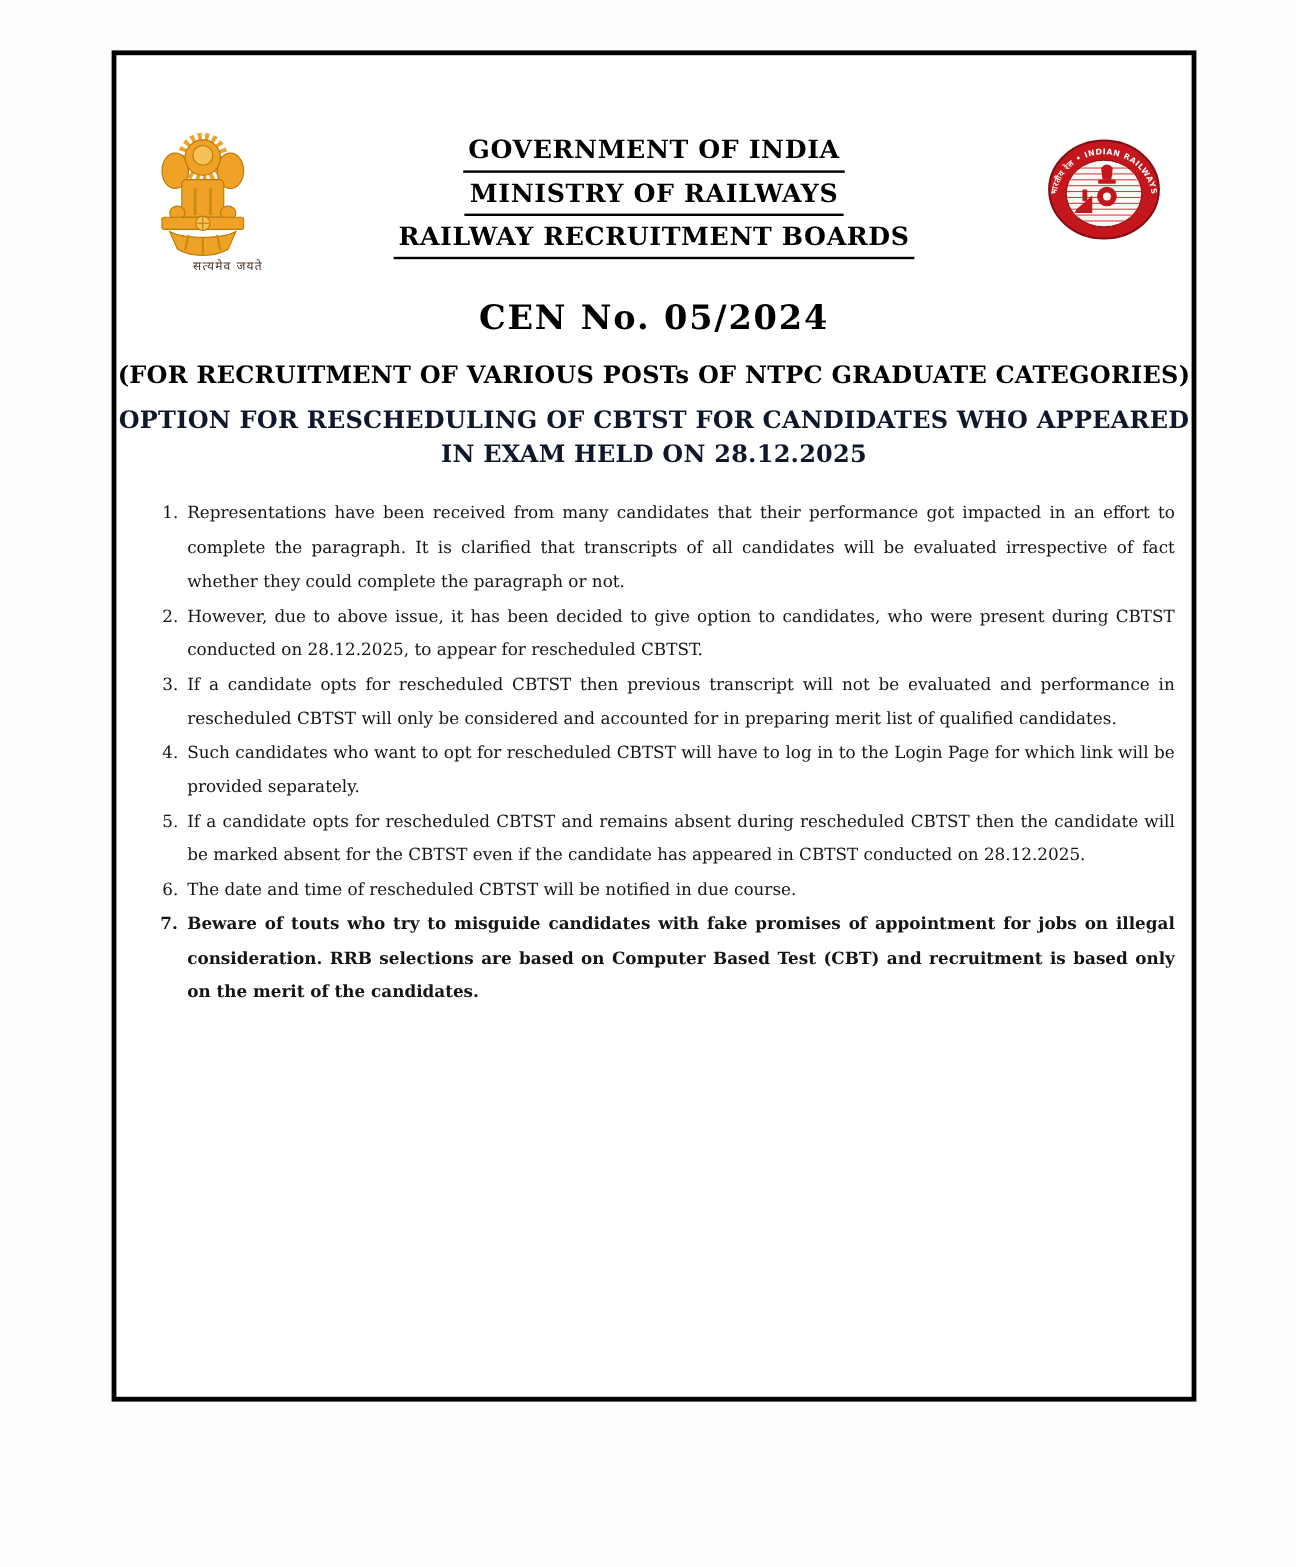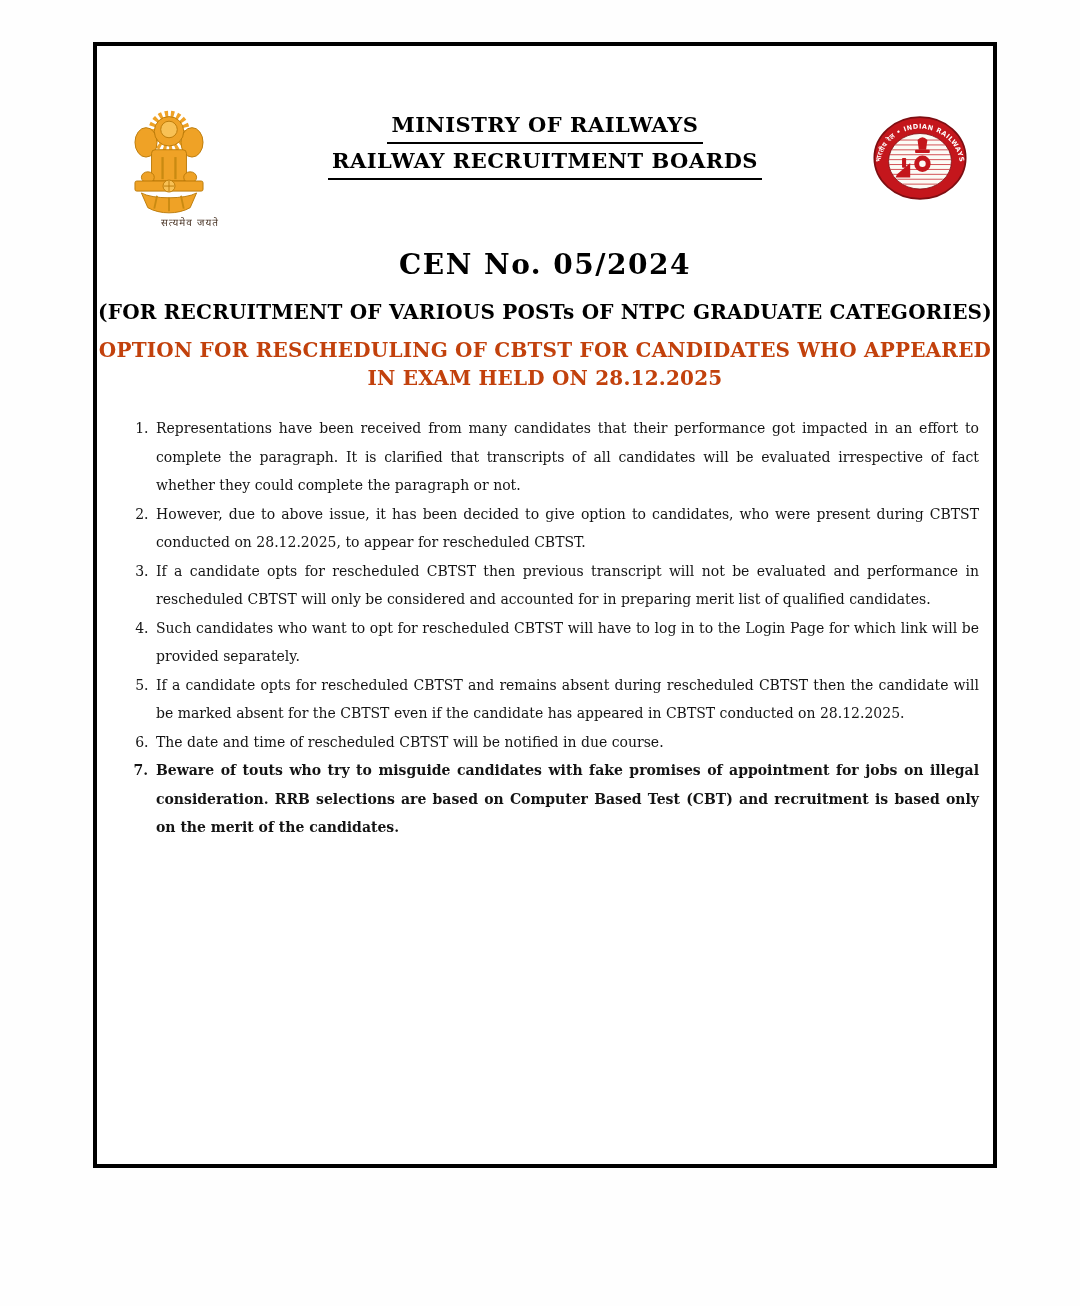--- a/index.html
+++ b/index.html
@@ -42,21 +42,21 @@
   .subtitle{
     margin-top:19px;text-align:center;white-space:nowrap;
     font-size:20px;font-weight:bold;letter-spacing:.2px;color:#000;
   }
   .notice{
     margin-top:17px;text-align:center;
     font-size:24px;font-weight:bold;letter-spacing:1.5px;color:#000;
   }
   .option-heading{
     margin-top:12px;text-align:center;
-    font-size:20px;font-weight:bold;line-height:28px;letter-spacing:.2px;color:#c2410c;
+    font-size:20px;font-weight:bold;line-height:28px;letter-spacing:.2px;color:#0f172a;
   }
   
   ol.list{
     margin:22px 14px 0 0;
     padding-left:56px;
     font-size:14px;line-height:28.5px;
     text-align:justify;
   }
   ol.list li{padding-left:3px;}
   ol.list li.bold{font-weight:bold;}
@@ -102,20 +102,21 @@
             <path d="M20,101 C32,108 68,108 80,101 L73,117 C60,124.5 40,124.5 27,117 Z"></path>
             <line x1="37" y1="104" x2="34" y2="118" stroke="#C98A12" stroke-width="2"></line>
             <line x1="50" y1="106" x2="50" y2="121" stroke="#C98A12" stroke-width="2"></line>
             <line x1="63" y1="104" x2="66" y2="118" stroke="#C98A12" stroke-width="2"></line>
           </g>
         </svg>
         <div class="motto">सत्यमेव जयते</div>
       </div>
 
       <div class="titles">
+        <div class="htitle"><span>GOVERNMENT OF INDIA</span></div>
         <div class="htitle"><span>MINISTRY OF RAILWAYS</span></div>
         <div class="htitle"><span>RAILWAY RECRUITMENT BOARDS</span></div>
       </div>
 
       <div class="rlogo">
         <svg width="98" height="92" viewBox="0 0 120 112">
           <defs>
             <clipPath id="innerClip">
                 <ellipse cx="60" cy="60" rx="38" ry="33.5"></ellipse>
               </clipPath>

